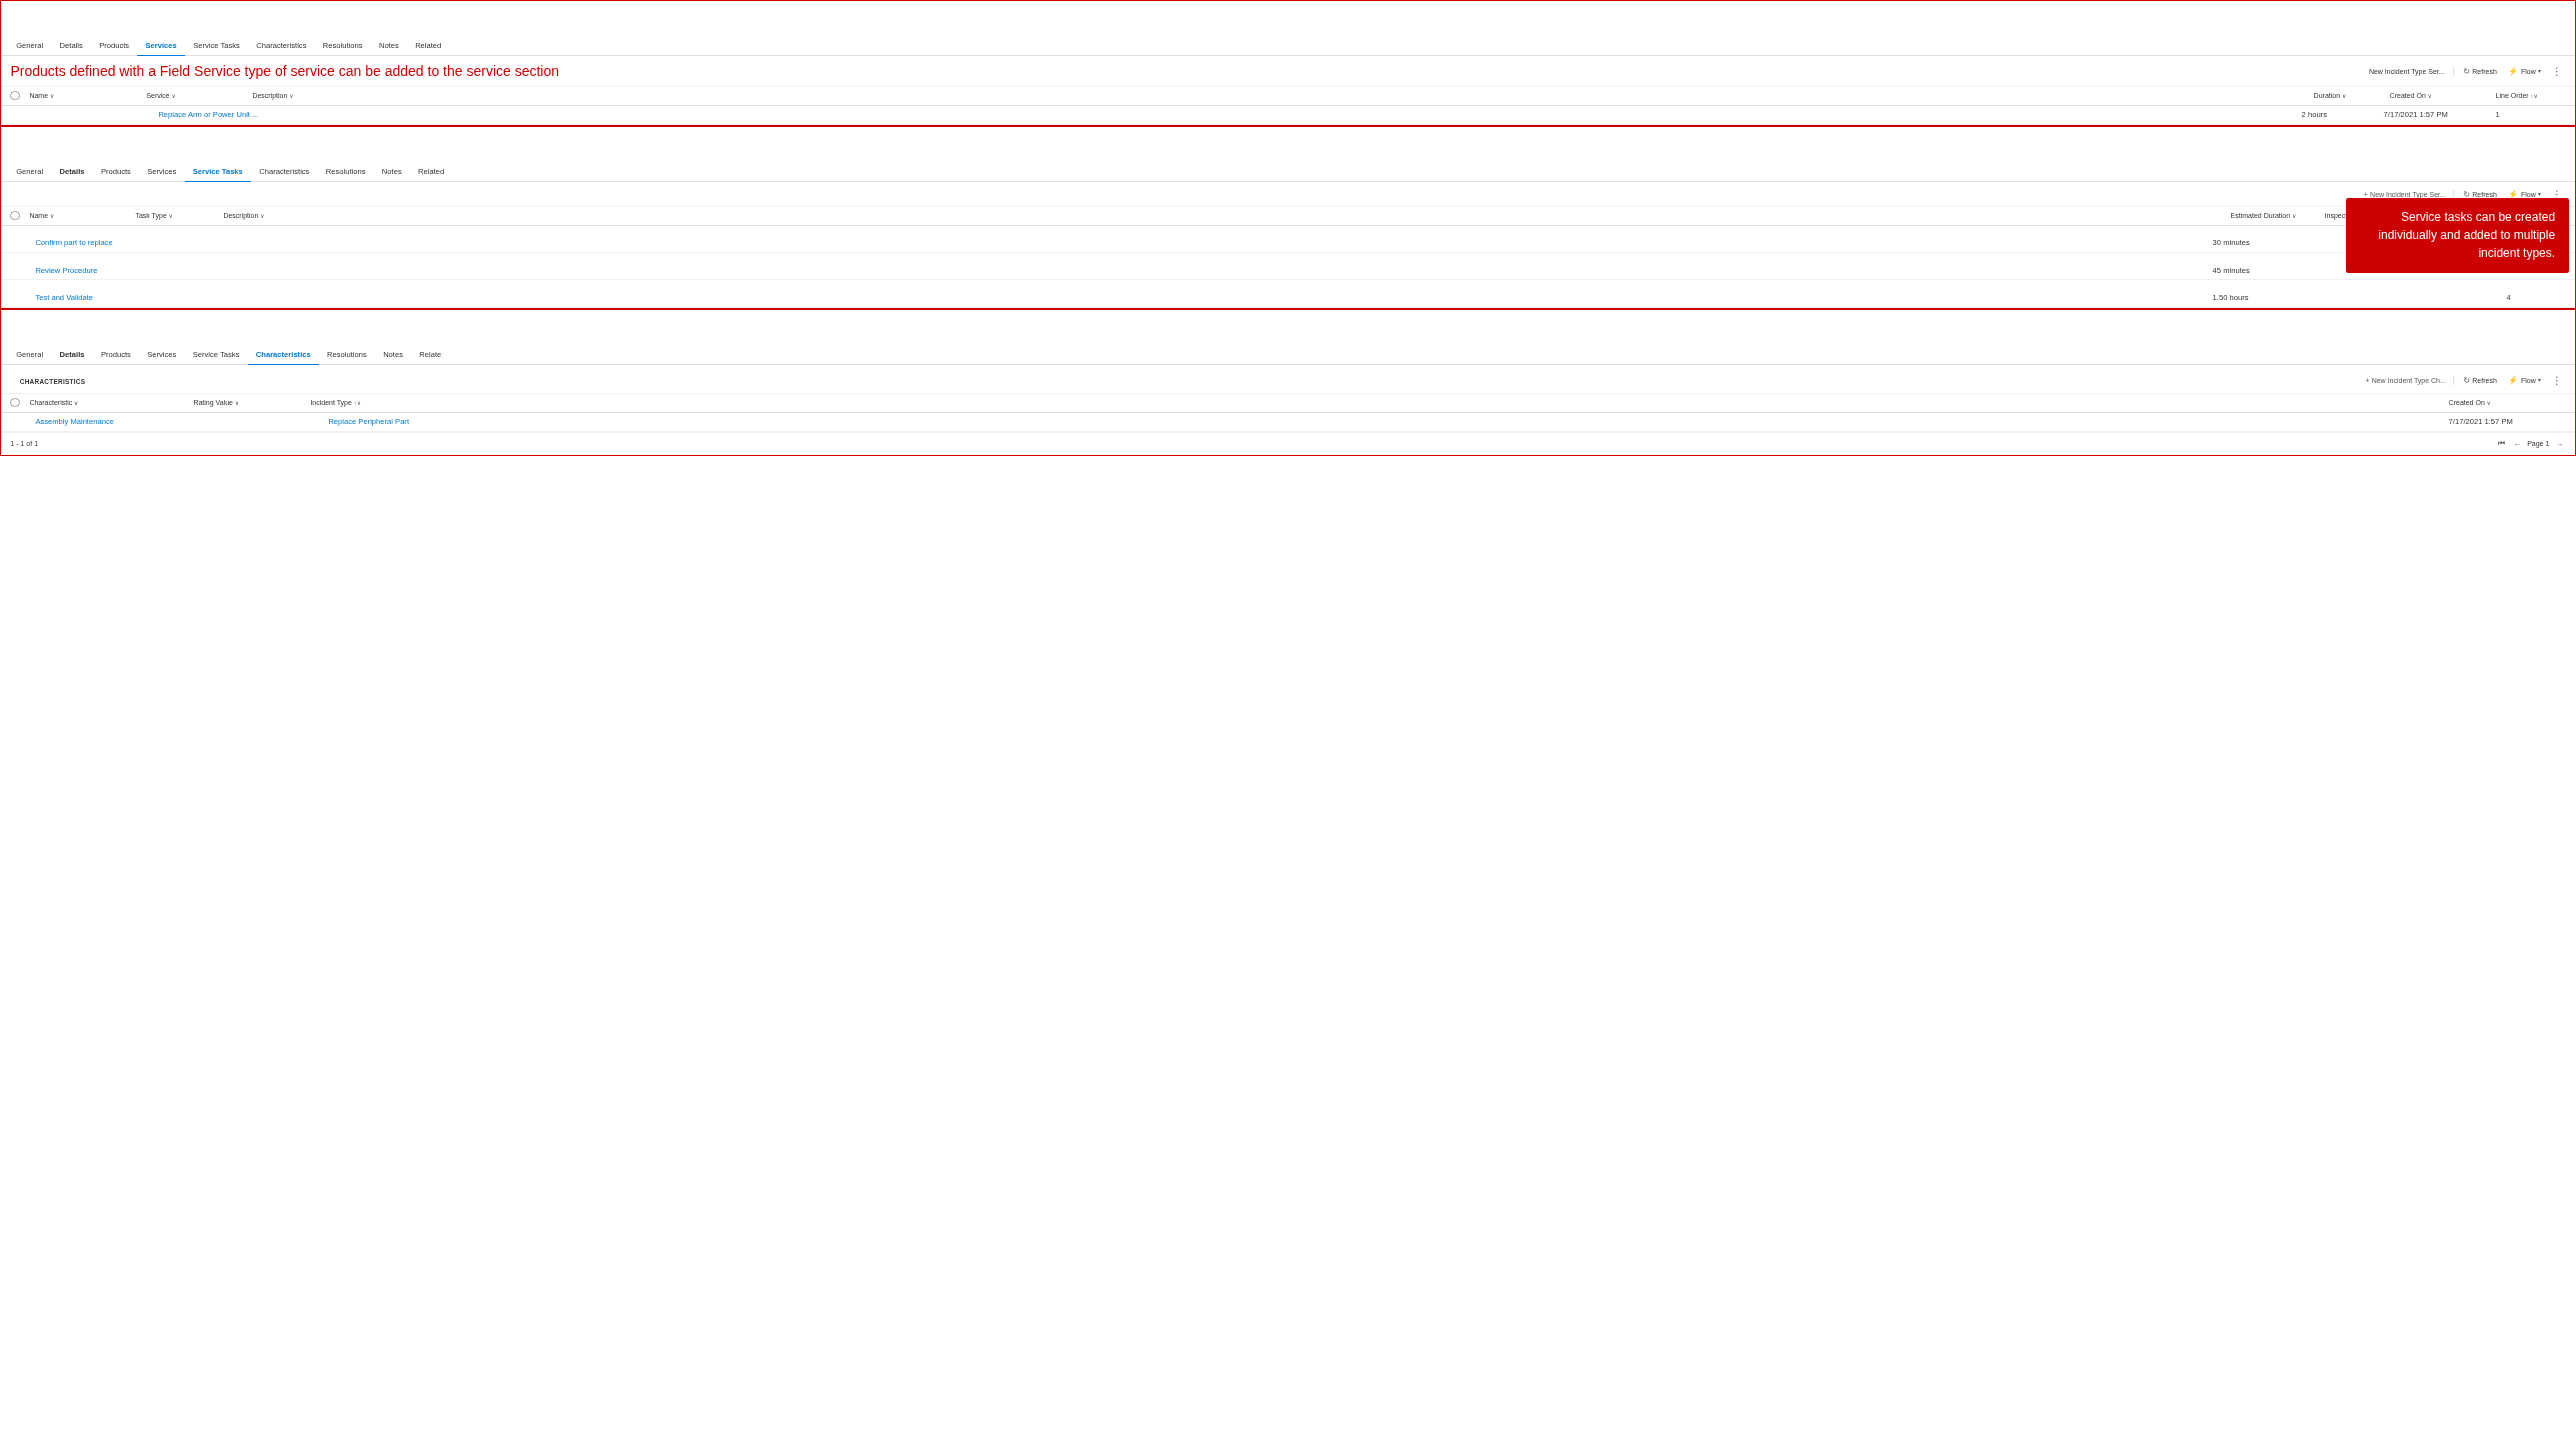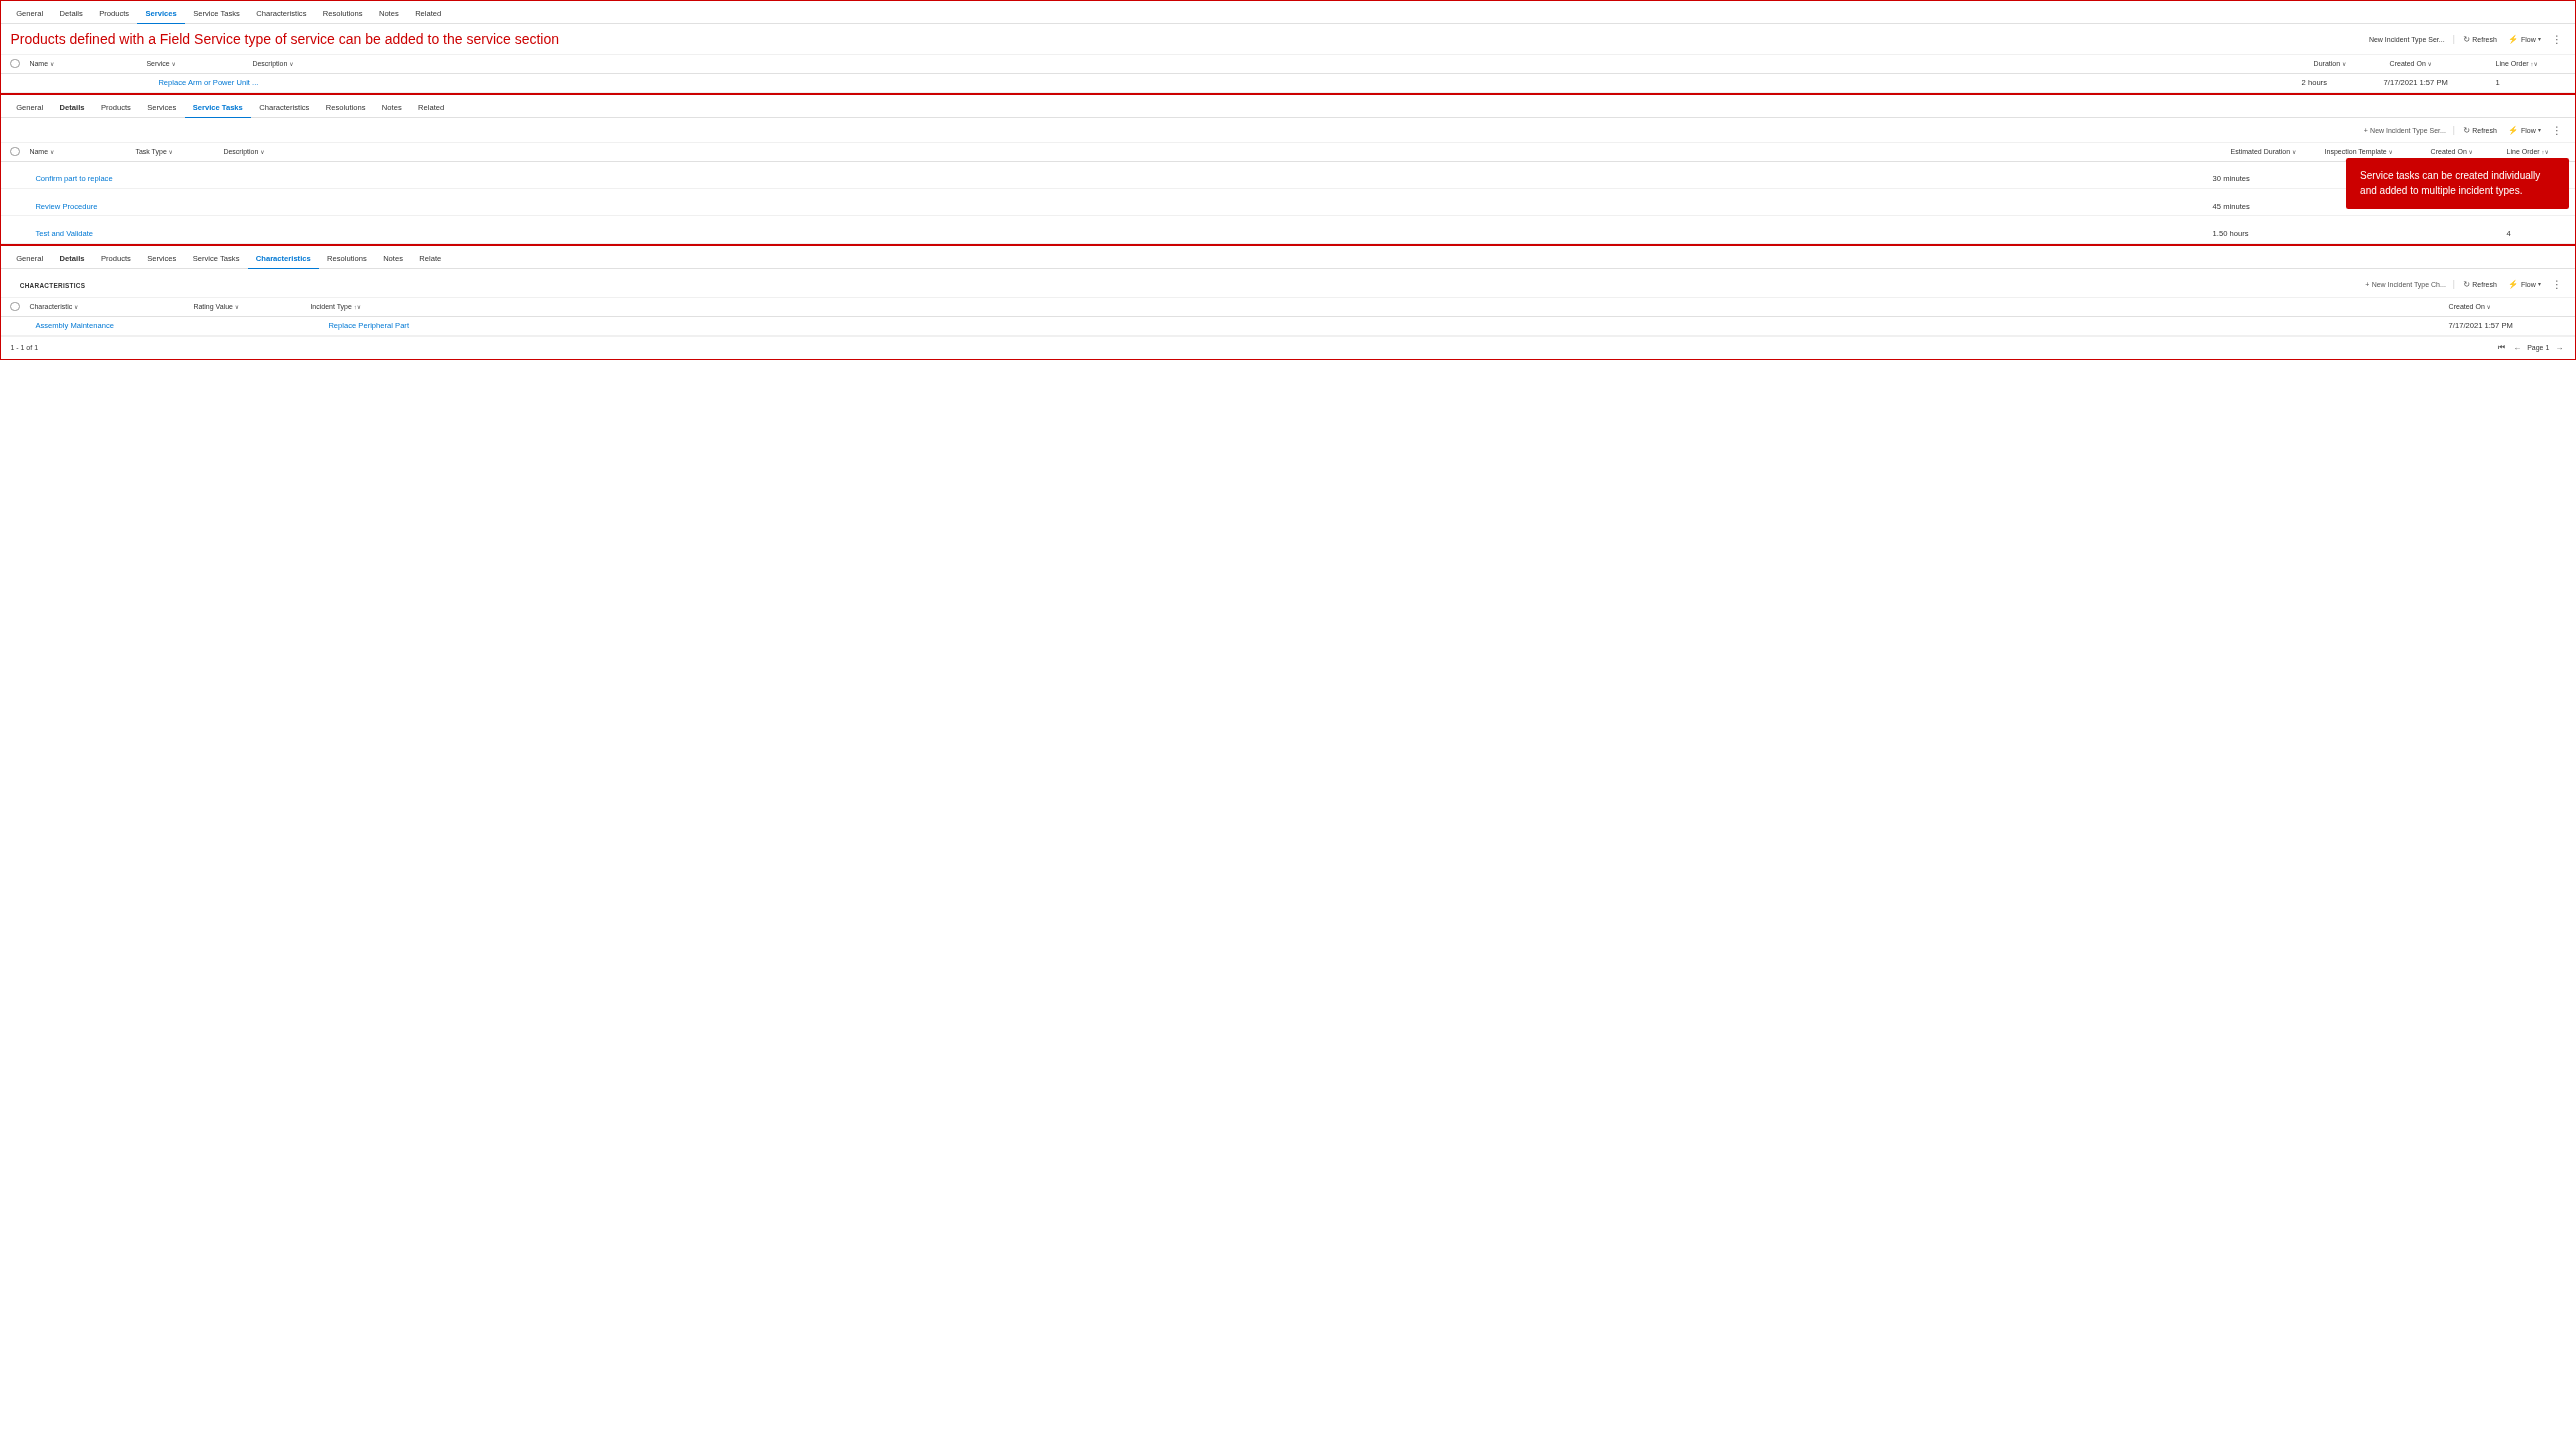--- a/index.html
+++ b/index.html
@@ -15,20 +15,21 @@
       margin-bottom: 0;
     }
 
     .tab-bar {
       display: flex;
       align-items: center;
       padding: 3.5px 7px 0 7px;
       background: #fff;
       border-bottom: 0.6px solid #e0e0e0;
       gap: 0;
+      margin-top: 32px;
     }
 
     .tab-item {
       padding: 4.7px 8.2px;
       font-size: 7.6px;
       color: #333;
       cursor: pointer;
       border-bottom: 1.2px solid transparent;
       margin-bottom: -0.6px;
       white-space: nowrap;
@@ -195,23 +196,23 @@
       color: #333;
       text-transform: uppercase;
     }
 
     .tooltip-popup {
       position: absolute;
       background: #cc0000;
       color: #fff;
       border-radius: 2.3px;
       padding: 10.6px 14px;
-      font-size: 10px;
+      font-size: 12px;
       font-weight: 500;
-      text-align: left;
+      text-align: right;
       max-width: 223px;
       line-height: 1.5;
       z-index: 10;
       right: 5.9px;
       bottom: 35px;
     }
 
     .panel-tasks {
       position: relative;
     }

